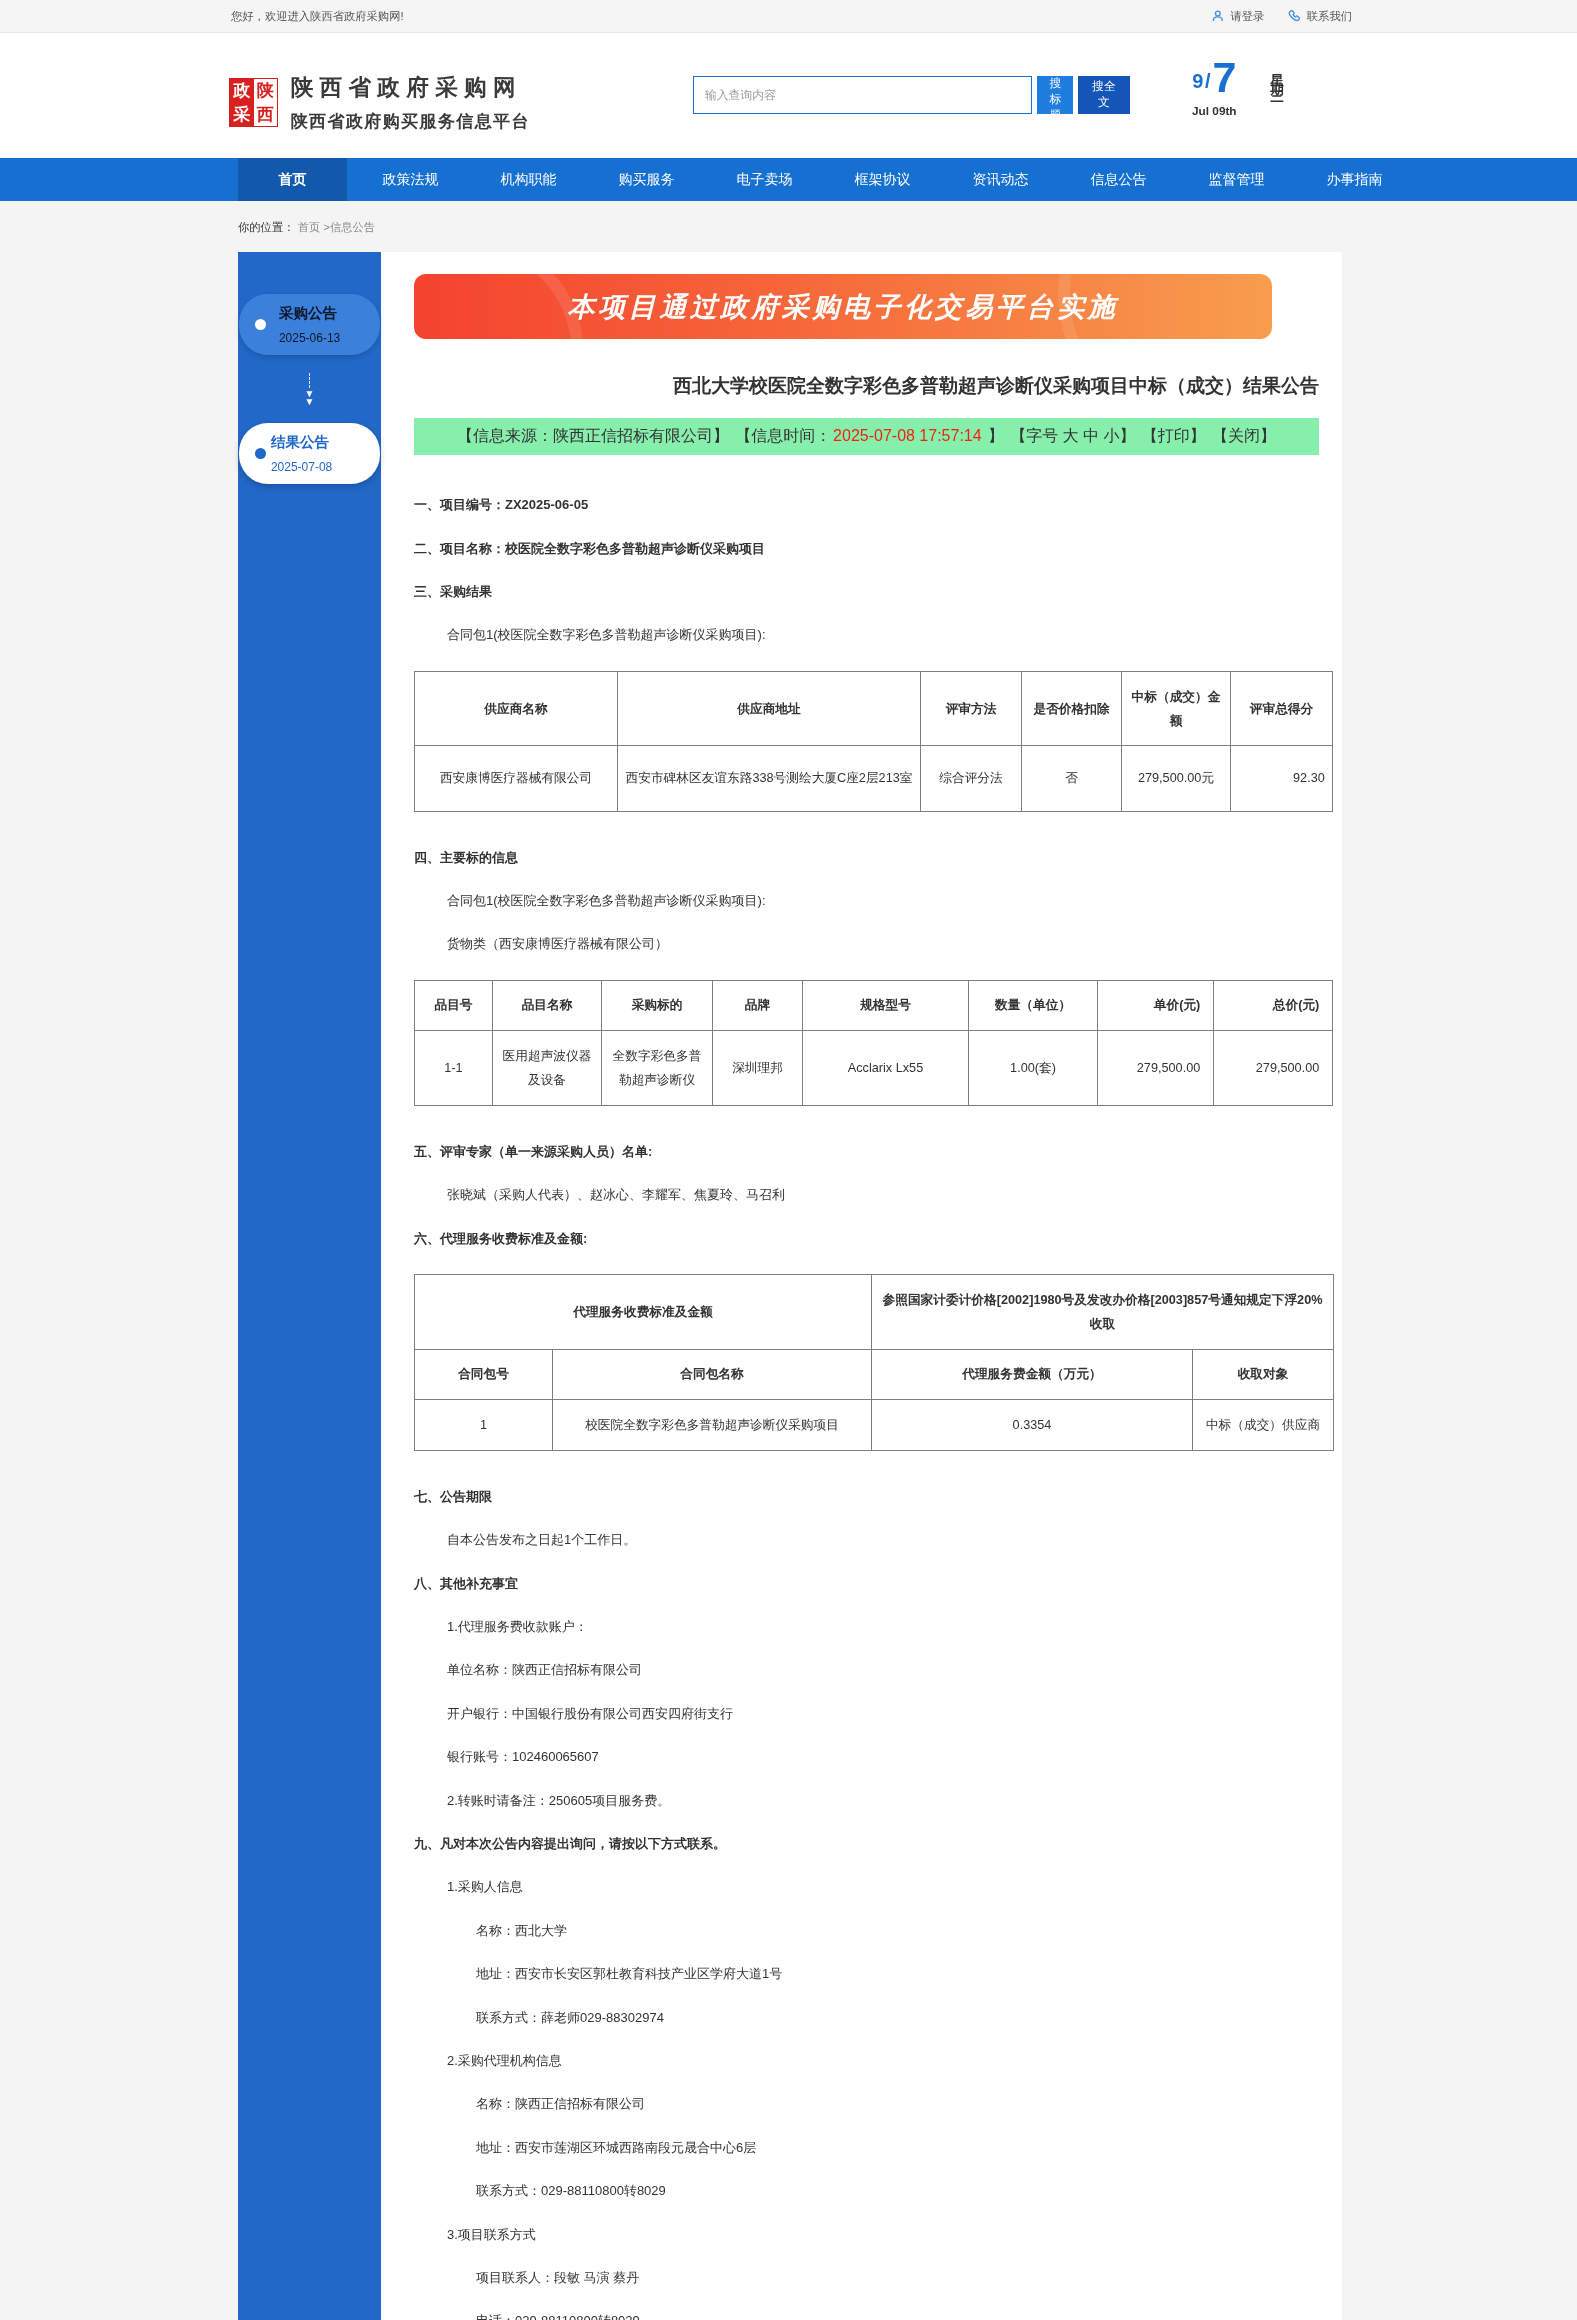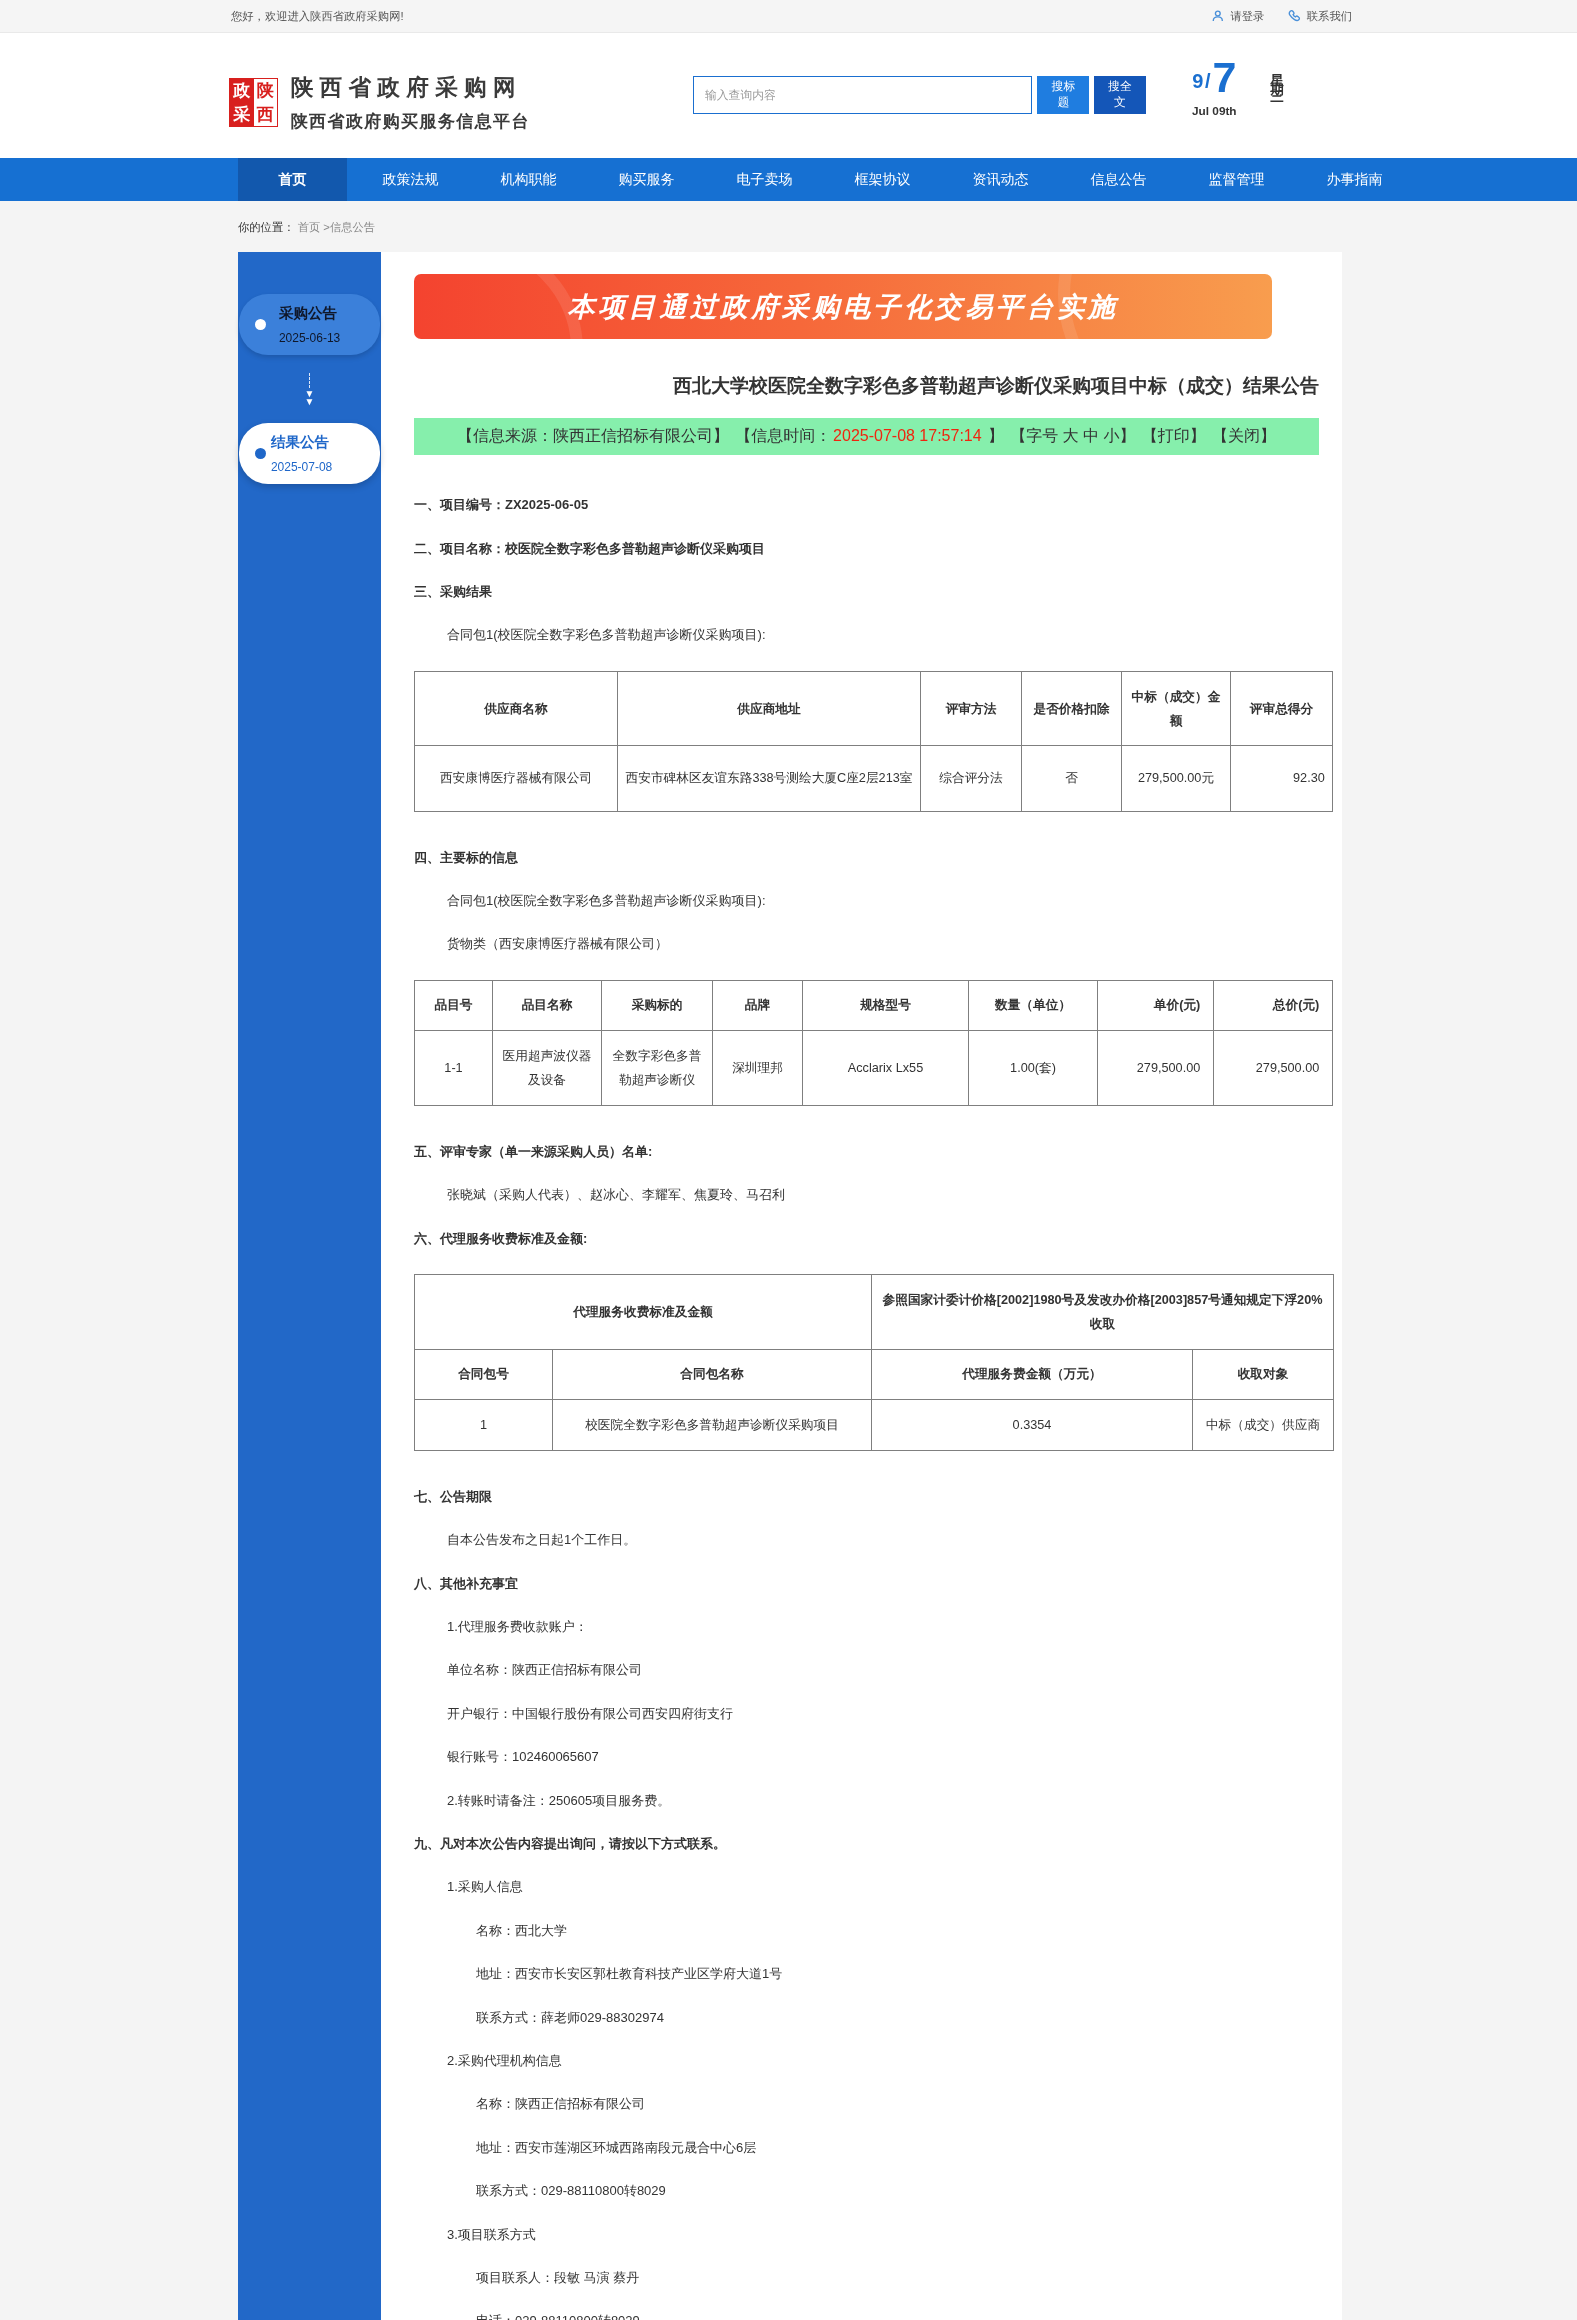--- a/index.html
+++ b/index.html
@@ -31,21 +31,21 @@
   .seal .wcell { background:#fff; color:#d8201e; }
   .brand-text .site-name { font-size:22.6px; font-weight:bold; color:#3a3a3a; letter-spacing:6.3px; }
   .brand-text .site-sub  { font-size:17px; font-weight:bold; color:#3a3a3a; letter-spacing:1.4px; margin-top:7.2px; }
   .searchbox { position:absolute; left:693px; top:43px; display:flex; align-items:stretch; }
   .searchbox input {
     width:339px; height:38px; border:1.8px solid #1a6fd0; outline:none;
     padding:0 11px; font-size:11.8px; color:#333; font-family:inherit;
   }
   .searchbox input::placeholder { color:#9a9a9a; }
   .btn-search { height:38px; border:none; color:#fff; font-size:11.8px; cursor:pointer; font-family:inherit; padding:0 9px; }
-  .btn-title   { background:#1f7de0; margin-left:5.4px; width:52px; }
+  .btn-title   { background:#1f7de0; margin-left:5.4px; width:36px; }
   .btn-full    { background:#1456b8; margin-left:4.5px; width:52px; }
   .dateblock { position:absolute; left:1192px; top:25px; display:flex; align-items:flex-start; }
   .date-nums { text-align:center; }
   .date-line { display:flex; align-items:flex-end; justify-content:center; color:#1a6fd0; }
   .d-small { font-size:20px; font-weight:bold; line-height:1; padding-bottom:5.4px; }
   .d-slash { font-size:20px; font-weight:bold; line-height:1; padding:0 1.8px 5.4px; }
   .d-big   { font-size:43px; font-weight:bold; line-height:0.9; }
   .date-en { font-size:11.8px; font-weight:bold; color:#333; margin-top:7.2px; }
   .weekday { writing-mode:vertical-rl; font-size:13.6px; font-weight:bold; color:#333;
              letter-spacing:9px; margin-left:31px; padding-top:3.6px; }
@@ -75,21 +75,21 @@
   .pill-white { background:#fff; color:#1f67c9; box-shadow:0 2.7px 7.2px rgba(0,0,0,.2);padding-left:32px; }
   .pill-white .dot { background:#1f67c9; }
   .pill .p-label { font-size:14.5px; font-weight:bold; }
   .pill .p-date  { font-size:12px; margin-top:8px; }
   .flow-arrow { display:flex; flex-direction:column; align-items:center; margin:18px 0 16.3px; color:#fff; }
   .flow-arrow .dash { width:0; height:14.5px; border-left:1.8px dashed rgba(255,255,255,.85); margin-bottom:2.7px; }
   .flow-arrow .chev { font-size:10px; line-height:8.1px; }
   
   .content { flex:1; padding:11px 0 54px 33px; }
   .banner {
-    width:858px; height:65px; margin-top:11px; border-radius:7px; position:relative; overflow:hidden;
+    width:858px; height:65px; margin-top:11px; border-radius:12px; position:relative; overflow:hidden;
     background:linear-gradient(90deg,#f4432f,#f6683a 45%,#f89d4e);
     display:flex; align-items:center; justify-content:center;
     color:#fff; font-size:27px; font-weight:bold; font-style:italic; letter-spacing:3.6px;
   }
   .banner::before, .banner::after {
     content:""; position:absolute; border:12.7px solid rgba(255,255,255,.10); border-radius:50%;
   }
   .banner::before { width:199px; height:199px; left:-54px; top:-36px; }
   .banner::after  { width:235px; height:235px; right:-45px; top:-109px; }
   .art-title { width:905px; text-align:right; font-size:19px; font-weight:bold; color:#333; margin-top:34px; }

